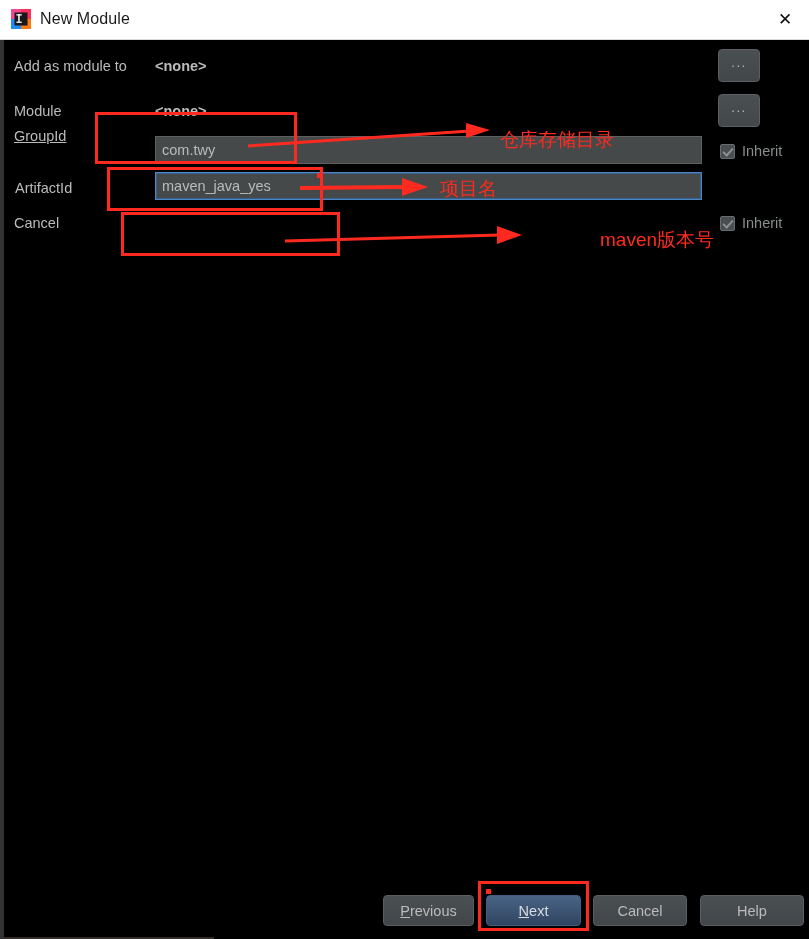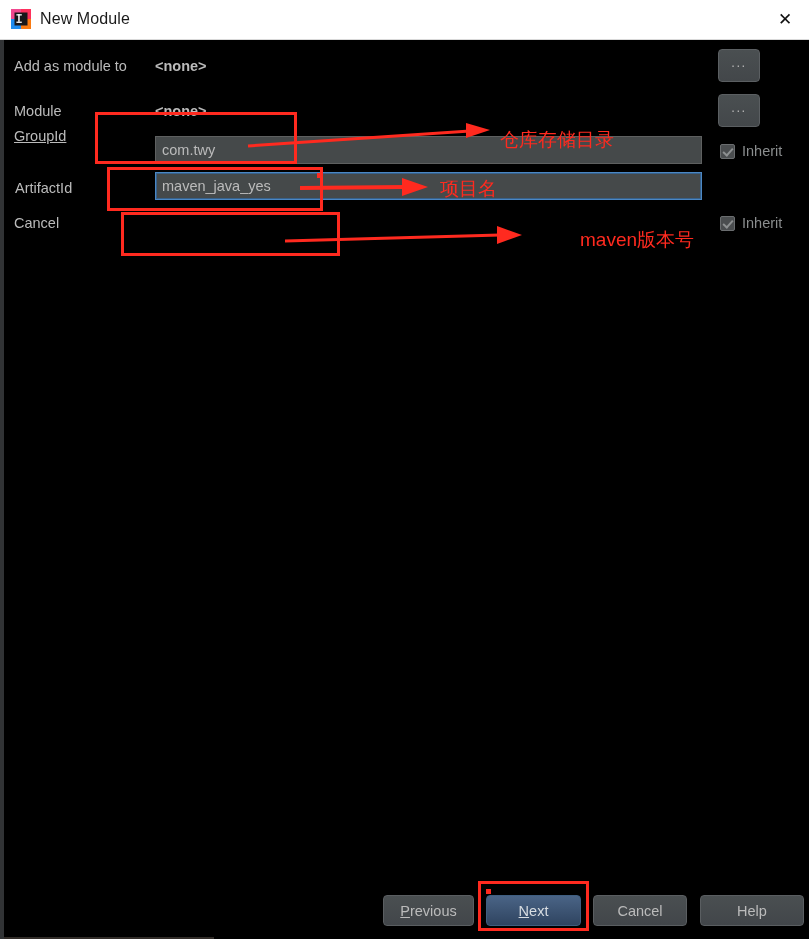--- a/index.html
+++ b/index.html
@@ -281,15 +281,15 @@
 
     <path d="M 300,188 L 405,187" stroke="#ff2a1f" stroke-width="4" fill="none"></path>
     <path d="M 428,187 L 402,178 L 402,196 Z" fill="#ff2a1f"></path>
 
     <path d="M 285,241 L 500,235" stroke="#ff2a1f" stroke-width="3" fill="none"></path>
     <path d="M 522,235 L 497,226 L 497,244 Z" fill="#ff2a1f"></path>
   </svg>
 
   <div class="ann-text" style="left:500px; top:127px;">仓库存储目录</div>
   <div class="ann-text" style="left:440px; top:176px;">项目名</div>
-  <div class="ann-text" style="left:580px; top:227px;">maven版本号</div>
+  <div class="ann-text" style="left:600px; top:227px;">maven版本号</div>
 
 </div>
 
 </body></html>

